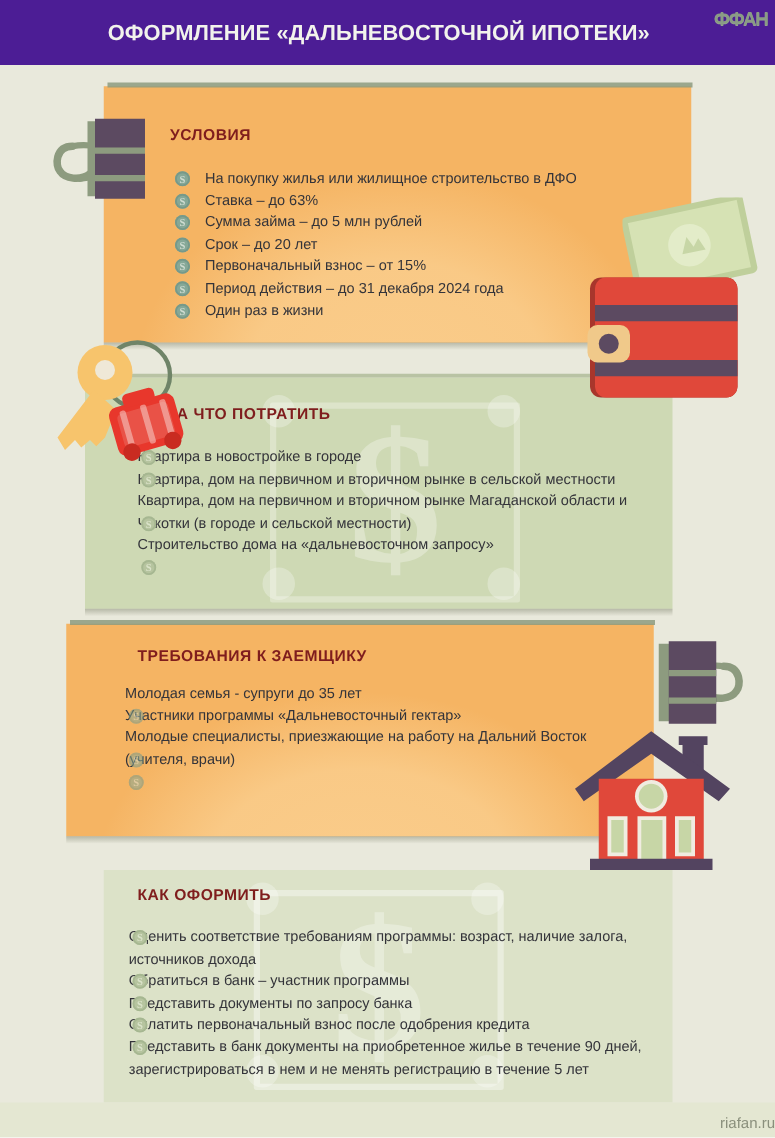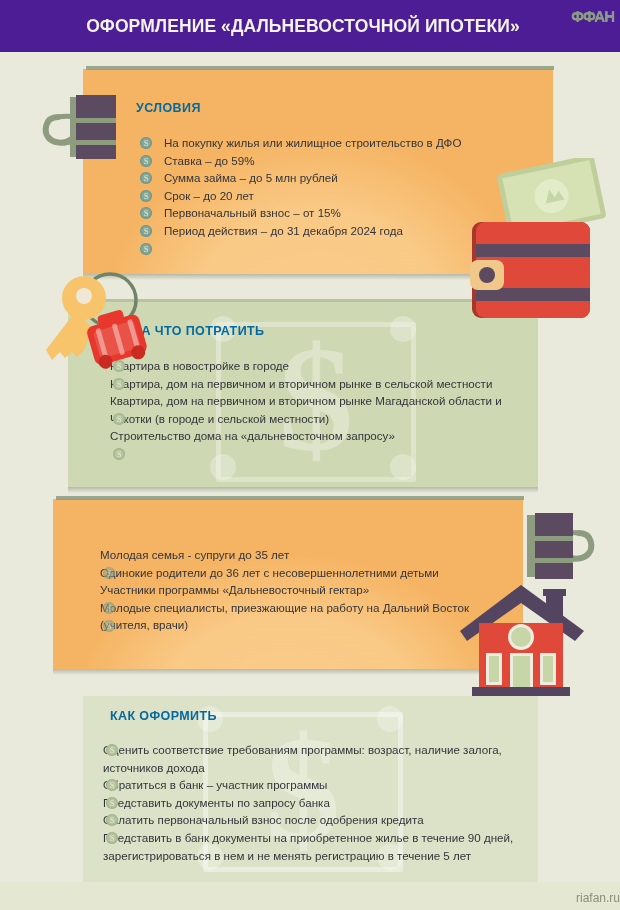--- a/index.html
+++ b/index.html
@@ -109,21 +109,21 @@
     position: absolute;
     height: 6px;
     background: linear-gradient(to bottom, rgba(90,95,70,0.35), rgba(90,95,70,0));
   }
 
   
   .sec-title {
     position: absolute;
     font-size: 12.5px;
     font-weight: bold;
-    color: #0369a1;
+    color: #7f1d1d;
     letter-spacing: 0.4px;
     white-space: nowrap;
   }
   .body-text {
     position: absolute;
     font-size: 11.6px;
     color: #34343a;
     line-height: 17.6px;
     font-weight: normal;
   }
@@ -191,25 +191,26 @@
   <div class="card card-orange" style="left:83px; top:69px; width:470px; height:205px;">
     <div class="glow"></div>
   </div>
   <div class="sheet-edge" style="left:86px; top:66px; width:468px;"></div>
   <div class="shadow-strip" style="left:83px; top:274px; width:470px;"></div>
 
   <div class="sec-title" style="left:136px; top:101px;">УСЛОВИЯ</div>
 
   <div class="body-text" style="left:164px; top:134px; width:370px;">
     <div class="li"><span class="txt">На покупку жилья или жилищное строительство в ДФО</span></div>
-    <div class="li"><span class="txt">Ставка – до 59%</span></div>
+    <div class="li"><span class="txt">Ставка – до 63%</span></div>
     <div class="li"><span class="txt">Сумма займа – до 5 млн рублей</span></div>
     <div class="li"><span class="txt">Срок – до 20 лет</span></div>
     <div class="li"><span class="txt">Первоначальный взнос – от 15%</span></div>
     <div class="li"><span class="txt">Период действия – до 31 декабря 2024 года</span></div>
+    <div class="li"><span class="txt">Один раз в жизни</span></div>
   </div>
   <div class="coin on-orange" style="left:140px; top:137px;"></div>
   <div class="coin on-orange" style="left:140px; top:155px;"></div>
   <div class="coin on-orange" style="left:140px; top:172px;"></div>
   <div class="coin on-orange" style="left:140px; top:190px;"></div>
   <div class="coin on-orange" style="left:140px; top:207px;"></div>
   <div class="coin on-orange" style="left:140px; top:225px;"></div>
   <div class="coin on-orange" style="left:140px; top:243px;"></div>
 
   <div class="card card-green" style="left:68px; top:302px; width:470px; height:185px;">
@@ -234,24 +235,24 @@
   <div class="coin on-green" style="left:113px; top:378px;"></div>
   <div class="coin on-green" style="left:113px; top:413px;"></div>
   <div class="coin on-green" style="left:113px; top:448px;"></div>
 
   <div class="card card-orange" style="left:53px; top:499px; width:470px; height:170px;">
     <div class="glow"></div>
   </div>
   <div class="sheet-edge" style="left:56px; top:496px; width:468px;"></div>
   <div class="shadow-strip" style="left:53px; top:669px; width:470px;"></div>
 
+  <div class="sec-title" style="left:110px; top:518px;">ТРЕБОВАНИЯ К ЗАЕМЩИКУ</div>
 
   <div class="body-text" style="left:100px; top:546px; width:400px;">
     <div class="li indent"><span class="txt">Молодая семья - супруги до 35 лет</span></div>
-    <div class="li indent"><span class="txt">Одинокие родители до 36 лет с несовершеннолетними детьми</span></div>
     <div class="li indent"><span class="txt">Участники программы «Дальневосточный гектар»</span></div>
     <div class="li indent"><span class="txt">Молодые специалисты, приезжающие на работу на Дальний Восток (учителя, врачи)</span></div>
   </div>
   <div class="coin on-orange faint" style="left:103px; top:567px;"></div>
   <div class="coin on-orange faint" style="left:103px; top:602px;"></div>
   <div class="coin on-orange faint" style="left:103px; top:620px;"></div>
 
   <div class="card card-green" style="left:83px; top:696px; width:455px; height:186px; background:#dce2c8;">
     <div class="note-mark" style="left:120px; top:16px; width:190px; height:150px; border-color:rgba(255,255,255,0.38);"></div>
     <div class="note-corner" style="left:114px; top:10px;"></div>

